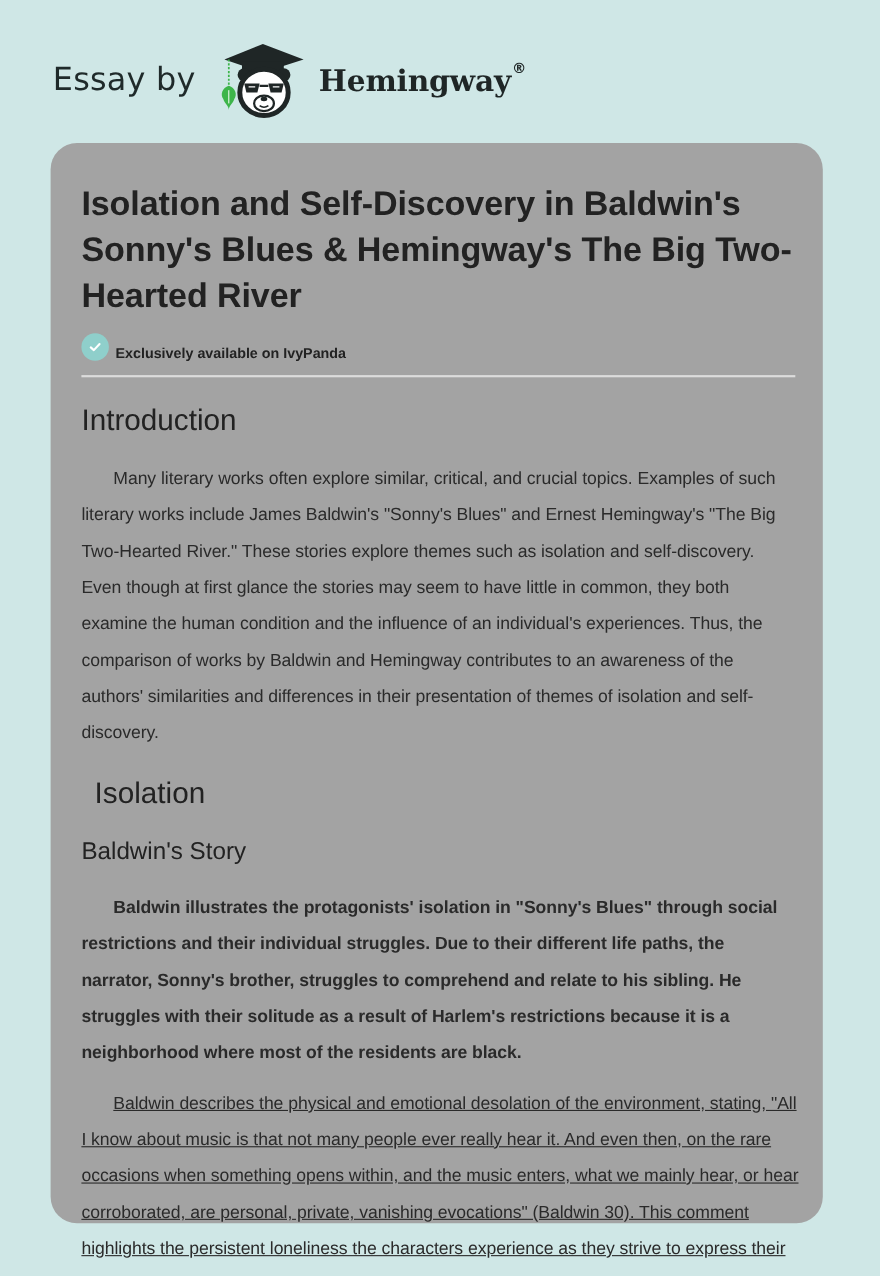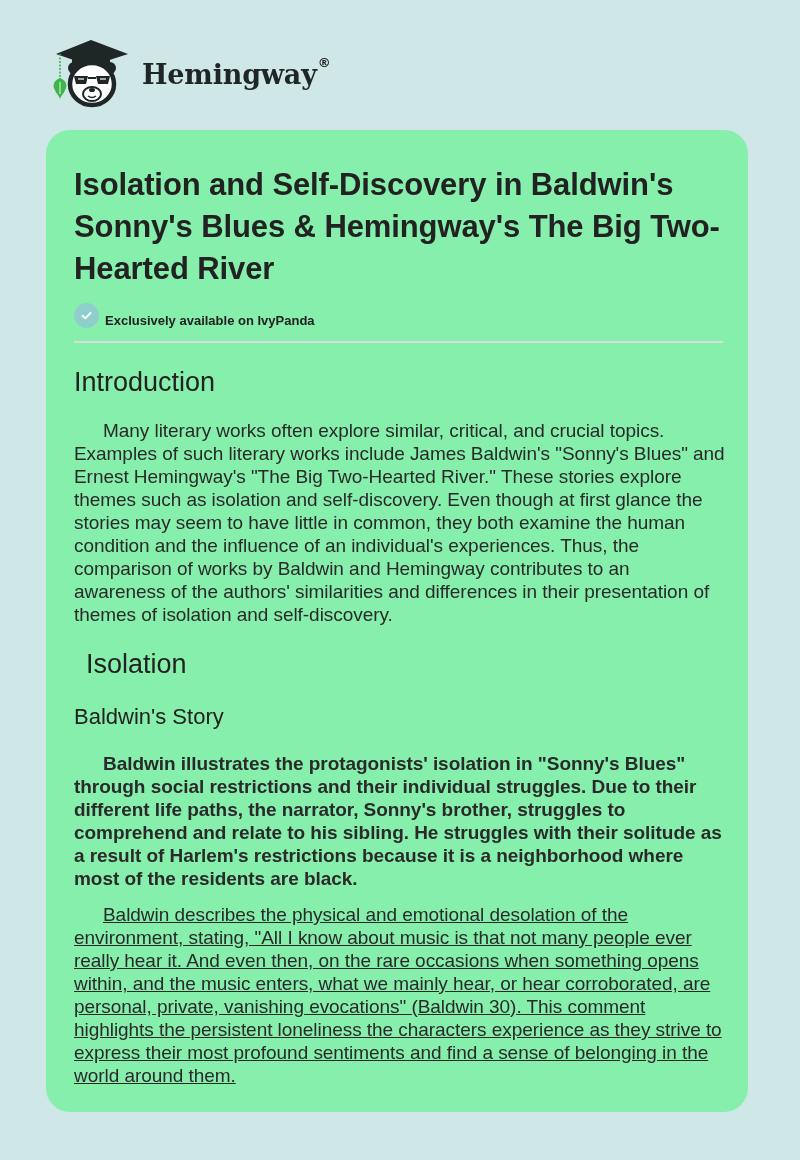--- a/index.html
+++ b/index.html
@@ -56,21 +56,21 @@
       margin-left: 1px;
     }
 
     
     .card {
       position: absolute;
       left: 46px;
       top: 130px;
       width: 702px;
       height: 982px;
-      background: #86efac;
+      background: #a3a3a3;
       border-radius: 24px;
       padding: 38px 26px 0 28px;
     }
 
     .doc-title {
       font-family: "Liberation Sans", sans-serif;
       font-weight: bold;
       font-size: 31px;
       line-height: 42px;
       color: #222;
@@ -116,39 +116,40 @@
       line-height: 34px;
       color: #222;
     }
     .h3 {
       font-weight: normal;
       font-size: 22px;
       line-height: 30px;
       color: #222;
     }
     .para {
-      font-size: 19px;
-      line-height: 23px;
+      font-size: 16px;
+      line-height: 33px;
       color: #2a2a2a;
       text-indent: 29px;
       width: 652px;
       letter-spacing: -0.05px;
     }
 
     .sec-intro-h { margin-top: 22px; }
     .sec-intro-p { margin-top: 20px; }
     .sec-iso-h  { margin-top: 21px; margin-left: 12px; }
     .sec-bald-h { margin-top: 21px; }
     .sec-bald-p1 { margin-top: 20px; font-weight: bold; }
     .sec-bald-p2 { margin-top: 13px; text-decoration: underline; }
   </style>
 </head>
 <body>
 
 <div class="brand">
+  <span class="brand-prefix">Essay by</span>
   <svg class="brand-logo" viewBox="0 0 86 74">
 
     <polygon points="8,18 43,4 80,18 43,30" fill="#1f2626"></polygon>
     <rect x="24" y="20" width="38" height="10" fill="#1f2626"></rect>
 
     <line x1="12" y1="18" x2="12" y2="44" stroke="#3db54a" stroke-width="1.6" stroke-dasharray="2,1.5"></line>
 
     <path d="M12,42 C6,44 4,50 7,54 C8,58 12,60 12,64 C12,60 16,58 17,54 C20,50 18,44 12,42 Z" fill="#3db54a"></path>
     <line x1="12" y1="46" x2="12" y2="58" stroke="#ffffff" stroke-width="0.9"></line>
 

